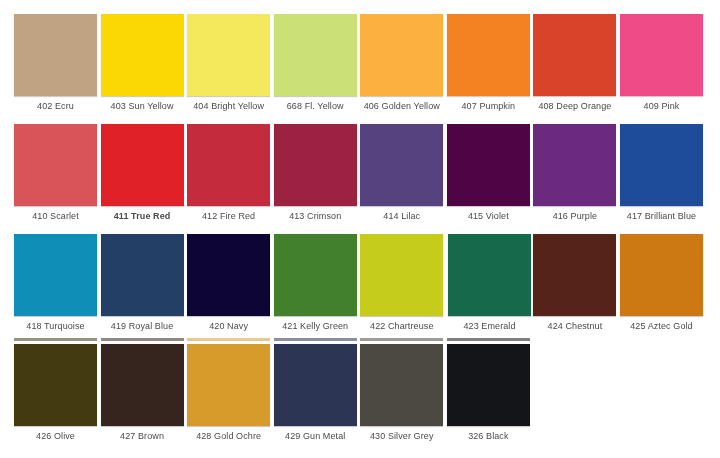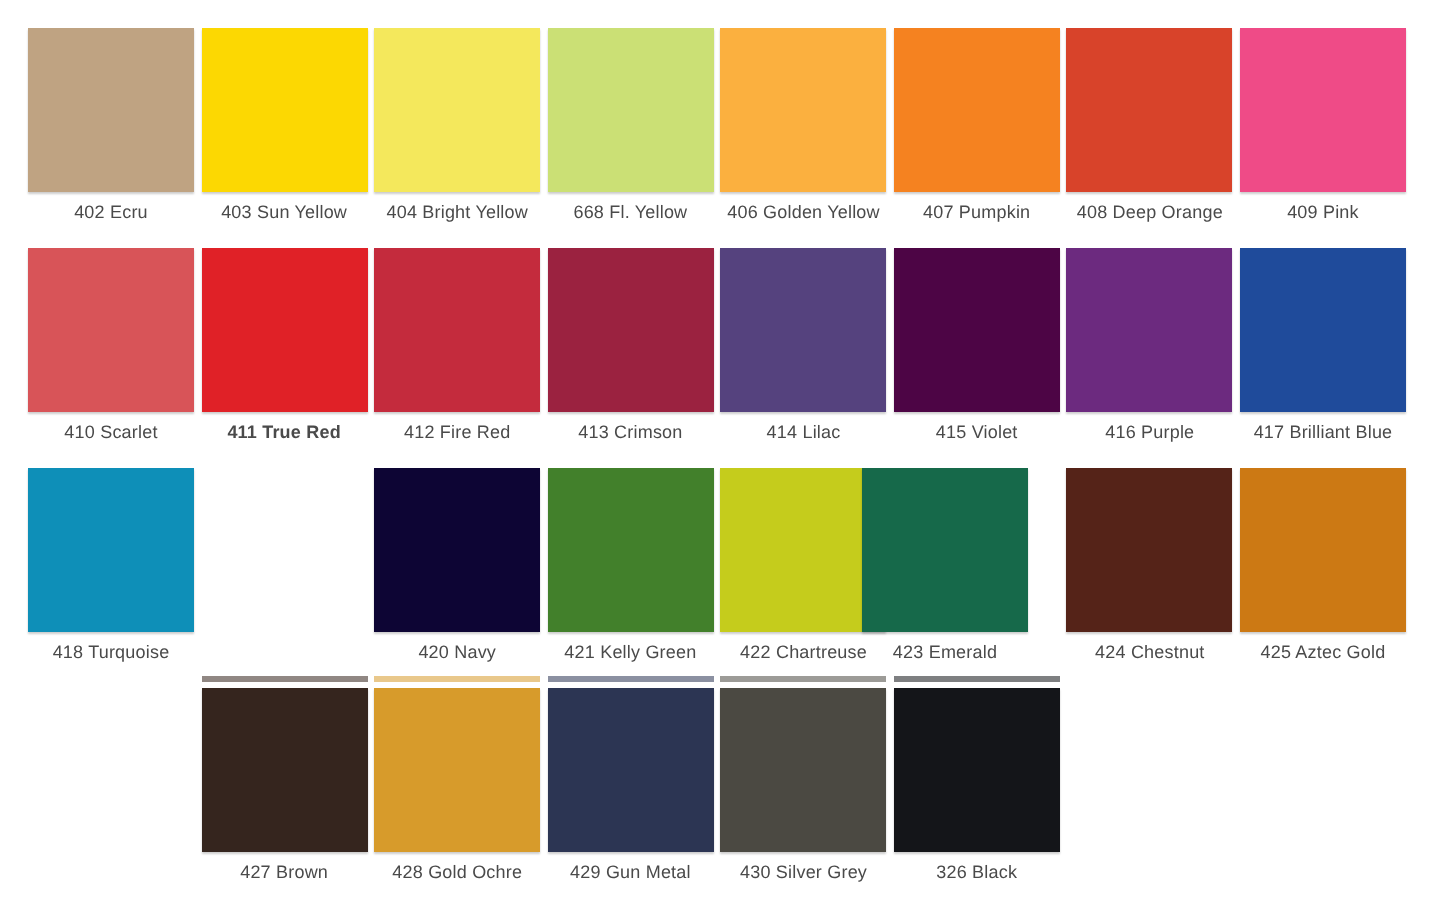--- a/index.html
+++ b/index.html
@@ -137,46 +137,55 @@
       <div class="cell" style="left: 619.99px;">
         <div class="swatch" style="background: rgb(31, 75, 155);"></div>
         <div class="label">417 Brilliant Blue</div>
       </div>
     </div>
   <div class="row row-2">
       <div class="cell" style="left: 14px;">
         <div class="swatch" style="background: rgb(14, 143, 184);"></div>
         <div class="label">418 Turquoise</div>
       </div>
+      <div class="cell" style="left: 100.57px;">
+        <div class="swatch" style="background: rgb(35, 63, 102);"></div>
+        <div class="label">419 Royal Blue</div>
+      </div>
       <div class="cell" style="left: 187.14px;">
         <div class="swatch" style="background: rgb(13, 5, 52);"></div>
         <div class="label">420 Navy</div>
       </div>
       <div class="cell" style="left: 273.71px;">
         <div class="swatch" style="background: rgb(66, 128, 43);"></div>
         <div class="label">421 Kelly Green</div>
       </div>
       <div class="cell" style="left: 360.28px;">
         <div class="swatch" style="background: rgb(197, 204, 28);"></div>
         <div class="label">422 Chartreuse</div>
       </div>
-      <div class="cell" style="left: 431px;">
+      <div class="cell" style="left: 448px;">
         <div class="swatch" style="background: rgb(22, 105, 74);"></div>
         <div class="label">423 Emerald</div>
       </div>
       <div class="cell" style="left: 533.42px;">
         <div class="swatch" style="background: rgb(85, 35, 24);"></div>
         <div class="label">424 Chestnut</div>
       </div>
       <div class="cell" style="left: 619.99px;">
         <div class="swatch" style="background: rgb(204, 121, 20);"></div>
         <div class="label">425 Aztec Gold</div>
       </div>
     </div>
   <div class="row row-3">
+      <div class="cell" style="left: 14px;">
+        <div class="ghost-edge" style="background: rgb(68, 58, 16);"></div>
+        <div class="swatch" style="background: rgb(68, 58, 16);"></div>
+        <div class="label">426 Olive</div>
+      </div>
       <div class="cell" style="left: 100.57px;">
         <div class="ghost-edge" style="background: rgb(53, 37, 30);"></div>
         <div class="swatch" style="background: rgb(53, 37, 30);"></div>
         <div class="label">427 Brown</div>
       </div>
       <div class="cell" style="left: 187.14px;">
         <div class="ghost-edge" style="background: rgb(215, 155, 43);"></div>
         <div class="swatch" style="background: rgb(215, 155, 43);"></div>
         <div class="label">428 Gold Ochre</div>
       </div>

